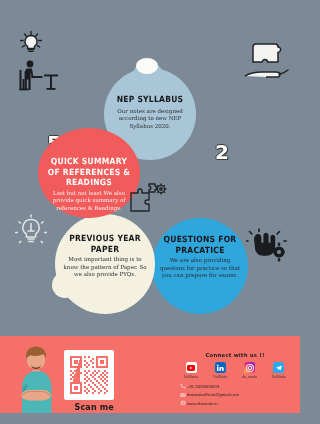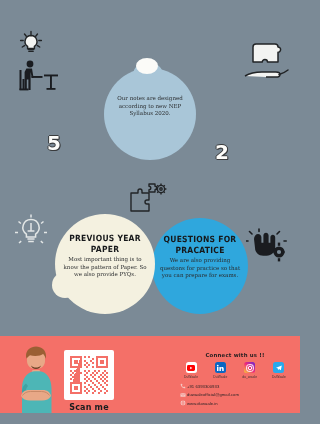--- a/index.html
+++ b/index.html
@@ -120,21 +120,21 @@
   #footer{
     position:absolute;left:0;top:336px;width:300px;height:77px;
     background:#f47068;z-index:8;
   }
   #footer-strip{
     position:absolute;left:0;top:413px;width:300px;height:11px;
     background:#7b8a96;z-index:8;
   }
   #person{position:absolute;left:10px;top:344px;width:52px;height:69px;z-index:10;}
 
-  #qr-wrap{position:absolute;left:64px;top:350px;z-index:10;text-align:center;}
+  #qr-wrap{position:absolute;left:64px;top:350px;z-index:10;text-align:right;}
   #qr{
     width:44px;height:44px;background:#fff;
     padding:3px;border-radius:2px;box-sizing:content-box;
   }
   #qr-label{
     margin-top:3px;
     font-family:"DejaVu Sans",sans-serif;
     font-weight:700;font-size:8px;color:#1b1d1f;
     letter-spacing:.2px;
   }
@@ -244,20 +244,21 @@
         <rect x="35.4" y="22.8" width="3.2" height="2.4"></rect>
       </g>
     </svg>
   </div>
 
   <div id="bubble-tail"></div>
 
   <div id="dot-1"></div>
   <div class="blob" id="blob-1">
     <div class="blob-content">
+      <div class="blob-title">NEP SYLLABUS</div>
       <div class="blob-body">Our notes are designed according to new NEP Syllabus 2020.</div>
     </div>
   </div>
   <div class="num" id="num-1">1</div>
 
   <div class="num" id="num-2">2</div>
 
   <div id="dot-3"></div>
   <div class="blob" id="blob-3">
     <div class="blob-content">
@@ -269,20 +270,26 @@
 
   <div id="dot-4"></div>
   <div class="blob" id="blob-4">
     <div class="blob-content">
       <div class="blob-title">Previous Year Paper</div>
       <div class="blob-body">Most important thing is to know the pattern of Paper. So we also provide PYQs.</div>
     </div>
   </div>
   <div class="num" id="num-4">4</div>
 
+  <div class="blob" id="blob-5">
+    <div class="blob-content">
+      <div class="blob-title">Quick Summary of References &amp; Readings</div>
+      <div class="blob-body">Last but not least We also provide quick summary of references &amp; Readings.</div>
+    </div>
+  </div>
   <div class="num" id="num-5">5</div>
 
   <div id="footer"></div>
 
   <div id="person">
     <svg width="52" height="69" viewBox="0 0 52 69">
       <path d="M17 13c0-6 4-10 9-10s9 4 9 10v4c0 5-4 8-9 8s-9-3-9-8z" fill="#e8a887"></path>
       <path d="M16 12c0-6 4.5-9.5 10-9.5S36 6 36 12c0 1.6-.4 2.6-.4 2.6s-.8-3.6-2.6-4.6c-2 1.8-8.4 2.6-13 1.2-1.6 1-3.4 3.4-3.4 3.4S16 13.4 16 12z" fill="#9b5f34"></path>
       <path d="M21 21.5c1.6 1.4 3 2 5 2s3.4-.6 5-2c-.4 2-2.2 3.4-5 3.4s-4.6-1.4-5-3.4z" fill="#6b4026"></path>
       <path d="M22.5 26h7l2 4.5h-11z" fill="#e8a887"></path>

